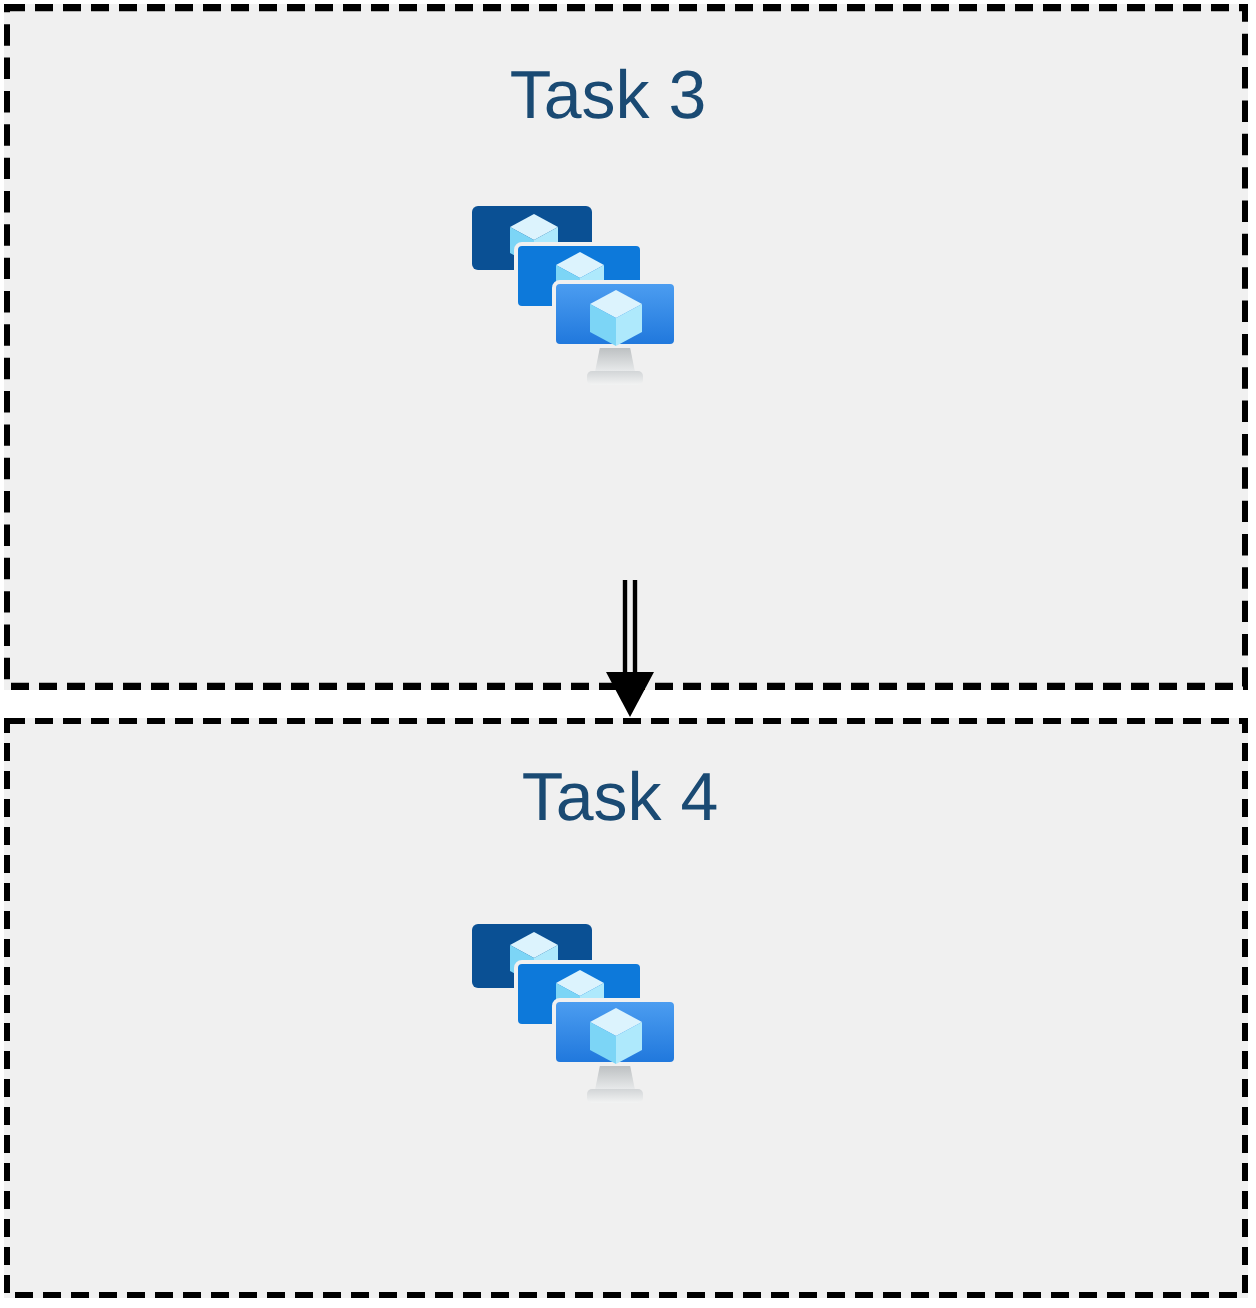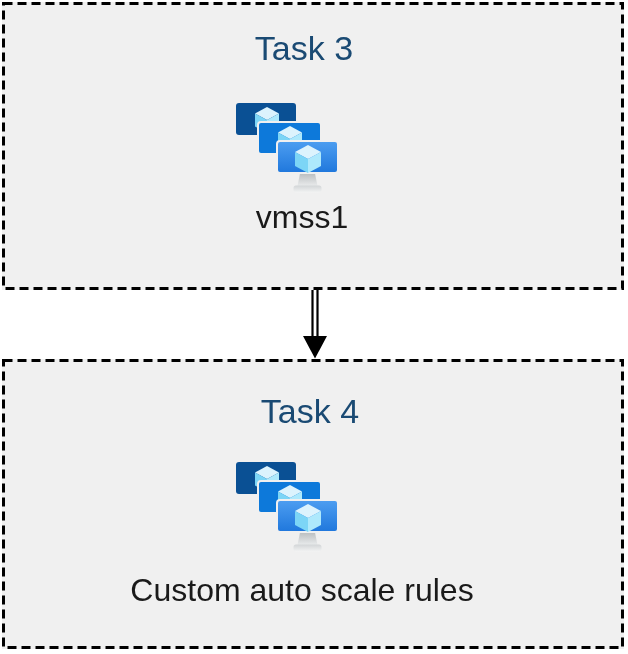--- a/index.html
+++ b/index.html
@@ -5,41 +5,41 @@
   * { margin: 0; padding: 0; box-sizing: border-box; }
   html, body { width: 628px; height: 654px; background: #ffffff; overflow: hidden; }
   body { font-family: "Liberation Sans", sans-serif; position: relative; }
 
   .task-box {
     position: absolute;
     left: 2px;
     width: 622px;
     background: #f0f0f0;
   }
-  .box-top    { top: 2px;   height: 288px; }
+  .box-top    { top: 2px;   height: 343px; }
   .box-bottom { top: 359px; height: 290px; }
 
   .box-border {
     position: absolute;
     left: 0; top: 0;
     width: 100%; height: 100%;
     pointer-events: none;
   }
 
   .task-title {
     position: absolute;
     left: 0; right: 18px;
     text-align: center;
     font-size: 34px;
     font-weight: 400;
     line-height: 40px;
     color: #1a4a73;
   }
   .box-top    .task-title { top: 26px; }
-  .box-bottom .task-title { top: 32px; padding-left: 12px; }
+  .box-bottom .task-title { top: 20px; padding-left: 12px; }
 
   .vmss-icon {
     position: absolute;
     left: 232px;
     width: 105px;
     height: 92px;
   }
   .box-top    .vmss-icon { top: 99px; }
   .box-bottom .vmss-icon { top: 101px; }
 
@@ -110,36 +110,32 @@
   <svg class="box-border" viewBox="0 0 622 288" preserveAspectRatio="none">
     <rect x="1.5" y="1.5" width="619" height="285" fill="none" stroke="#000000" stroke-width="3" stroke-dasharray="9 5"></rect>
   </svg>
   <h2 class="task-title">Task 3</h2>
   <div class="vmss-icon">
     <svg width="105" height="92" viewBox="0 0 105 92">
         <use href="#vmss"></use>
       </svg>
   </div>
   <div class="box-label">
-    <div>vmss1</div>
   </div>
 </section>
 
 <svg class="connector-arrow" viewBox="0 0 44 69">
   <line x1="19.5" y1="0" x2="19.5" y2="49" stroke="#000000" stroke-width="2.2"></line>
   <line x1="24.5" y1="0" x2="24.5" y2="49" stroke="#000000" stroke-width="2.2"></line>
   <polygon points="10,46 34,46 22,68.5" fill="#000000"></polygon>
 </svg>
 
 <section class="task-box box-bottom">
   <svg class="box-border" viewBox="0 0 622 290" preserveAspectRatio="none">
     <rect x="1.5" y="1.5" width="619" height="287" fill="none" stroke="#000000" stroke-width="3" stroke-dasharray="9 5"></rect>
   </svg>
   <h2 class="task-title">Task 4</h2>
   <div class="vmss-icon">
     <svg width="105" height="92" viewBox="0 0 105 92">
         <use href="#vmss"></use>
       </svg>
   </div>
-  <div class="box-label">
-    <div>Custom auto scale rules</div>
-  </div>
 </section>
 
 </body></html>

